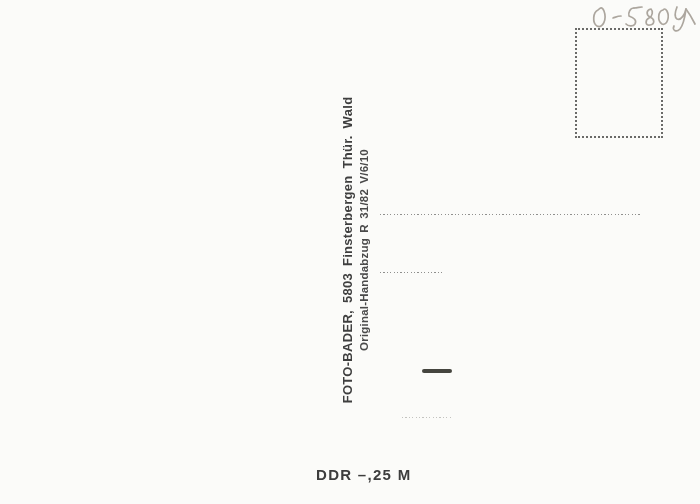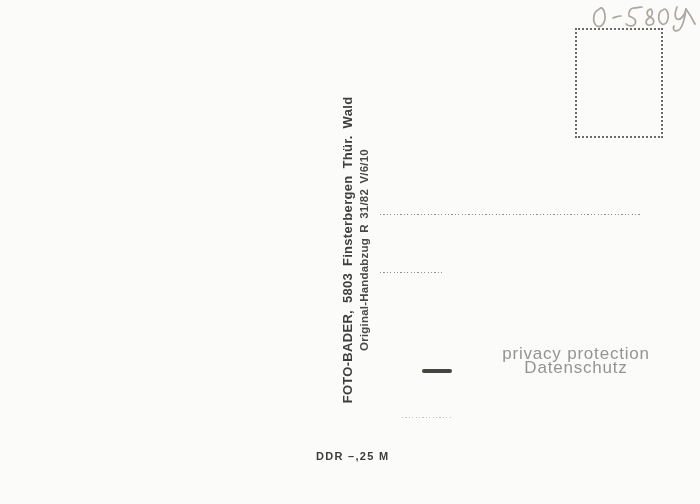--- a/index.html
+++ b/index.html
@@ -121,22 +121,22 @@
   .watermark .wm-de {
     font-size: 17px;
     letter-spacing: 0.8px;
     white-space: nowrap;
   }
 
   
   .price {
     position: absolute;
     left: 316px;
-    top: 450px;
-    font-size: 11px;
+    top: 466px;
+    font-size: 15px;
     font-weight: 700;
     letter-spacing: 1.3px;
     color: #3d3d3d;
     white-space: nowrap;
     text-align: center;
   }
 </style>
 </head>
 <body>
 
@@ -162,20 +162,16 @@
     <div class="line1">FOTO-BADER,  5803  Finsterbergen  Thür. Wald</div>
     <div class="line2">Original-Handabzug  R 31/82  V/6/10</div>
   </div>
 
   <div class="dotted-line line-a"></div>
   <div class="dotted-line line-b"></div>
   <div class="dotted-line line-c"></div>
 
   <div class="divider-dash"></div>
 
-  <div class="watermark">
-    <div class="wm-en">privacy protection</div>
-    <div class="wm-de">Datenschutz</div>
-  </div>
 
   <div class="price">DDR –,25 M</div>
 
 </div>
 
 </body></html>

